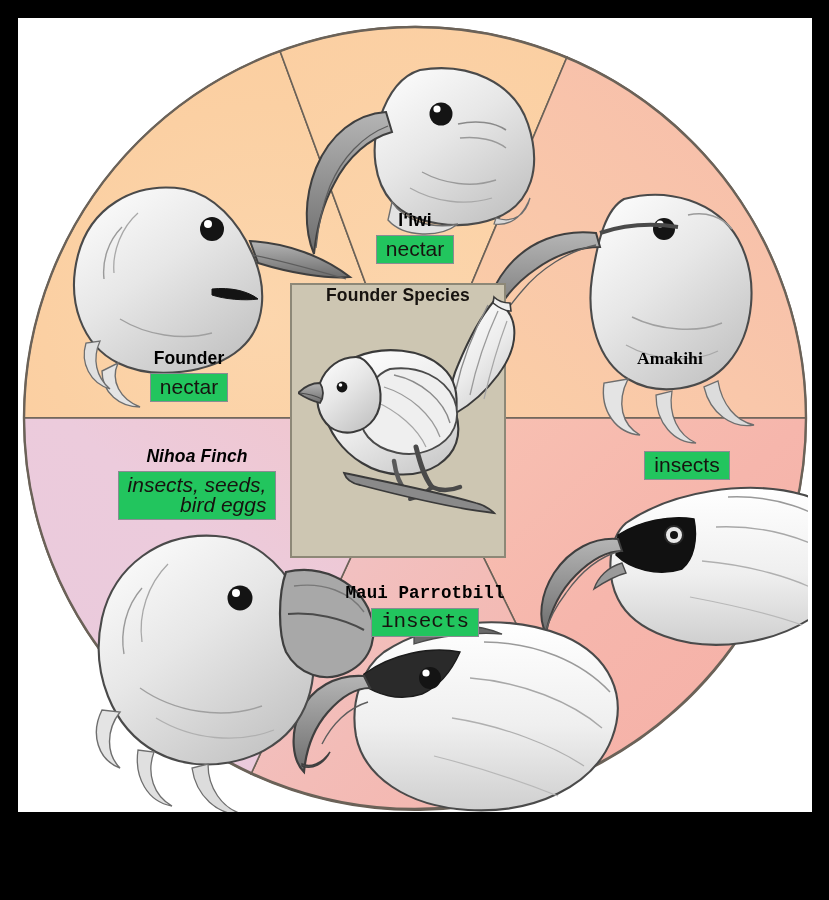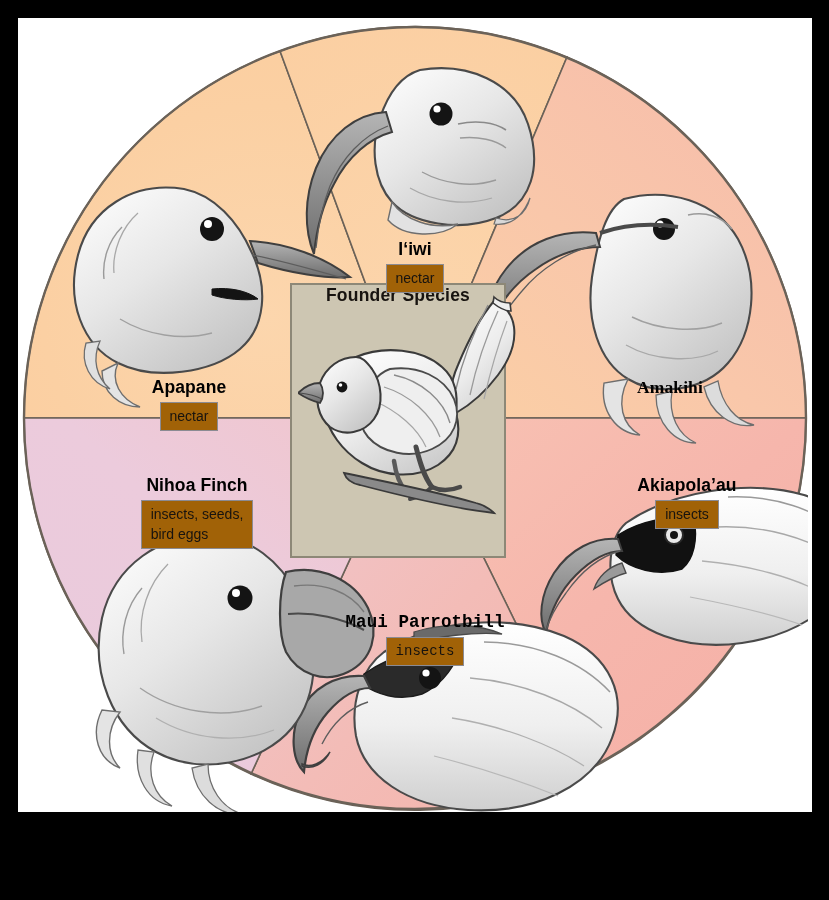--- a/index.html
+++ b/index.html
@@ -36,30 +36,30 @@
   .sp-name {
     font-size: 17.5px;
     font-weight: bold;
     letter-spacing: .1px;
     white-space: nowrap;
     line-height: 20px;
   }
   .diet {
     display: inline-block;
     margin-top: 5px;
-    background: #a16207;
+    background: #22c55e;
     border: 1px solid #8b8b93;
     color: #17130f;
-    font-size: 14px;
+    font-size: 21px;
     line-height: 20px;
     padding: 3px 9px 4px 9px;
     white-space: pre-line;
     font-weight: normal;
   }
-  .group { position: absolute; text-align: center; margin-top: 29px; }
+  .group { position: absolute; text-align: center; }
 
   
   #center-panel {
     position: absolute;
     left: 268px; top: 261px;
     width: 216px; height: 275px;
     background: #cdc6b2;
     border: 2px solid #8d8877;
     display: flex;
     flex-direction: column;
@@ -316,36 +316,35 @@
         </svg>
         <div id="founder-caption">Founder Species</div>
       </div>
 
       <div class="group" style="left:313px; top:188px; width:160px;">
         <div class="sp-name">I‘iwi</div>
         <div class="diet">nectar</div>
       </div>
 
       <div class="group" style="left:77px; top:326px; width:180px;">
-        <div class="sp-name">Apapane</div>
+        <div class="sp-name">Founder</div>
         <div class="diet">nectar</div>
       </div>
 
       <div class="group" style="left:543px; top:326px; width:210px;font-family:Liberation Serif, serif;">
         <div class="sp-name">Amakihi</div>
       </div>
 
       <div class="group" style="left:565px; top:424px; width:200px;">
-        <div class="sp-name">Akiapola’au</div>
         <div class="diet">insects</div>
       </div>
 
-      <div class="group" style="left:75px; top:424px; width:200px;">
+      <div class="group" style="left:75px; top:424px; width:200px;font-style:italic;">
         <div class="sp-name">Nihoa Finch</div>
-        <div class="diet" style="text-align:left;">insects, seeds,
+        <div class="diet" style="text-align:right;">insects, seeds,
 bird eggs</div>
       </div>
 
       <div class="group" style="left:303px; top:561px; width:200px;font-family:Liberation Mono, monospace;">
         <div class="sp-name">Maui Parrotbill</div>
         <div class="diet">insects</div>
       </div>
 
     </div>
   </div>

